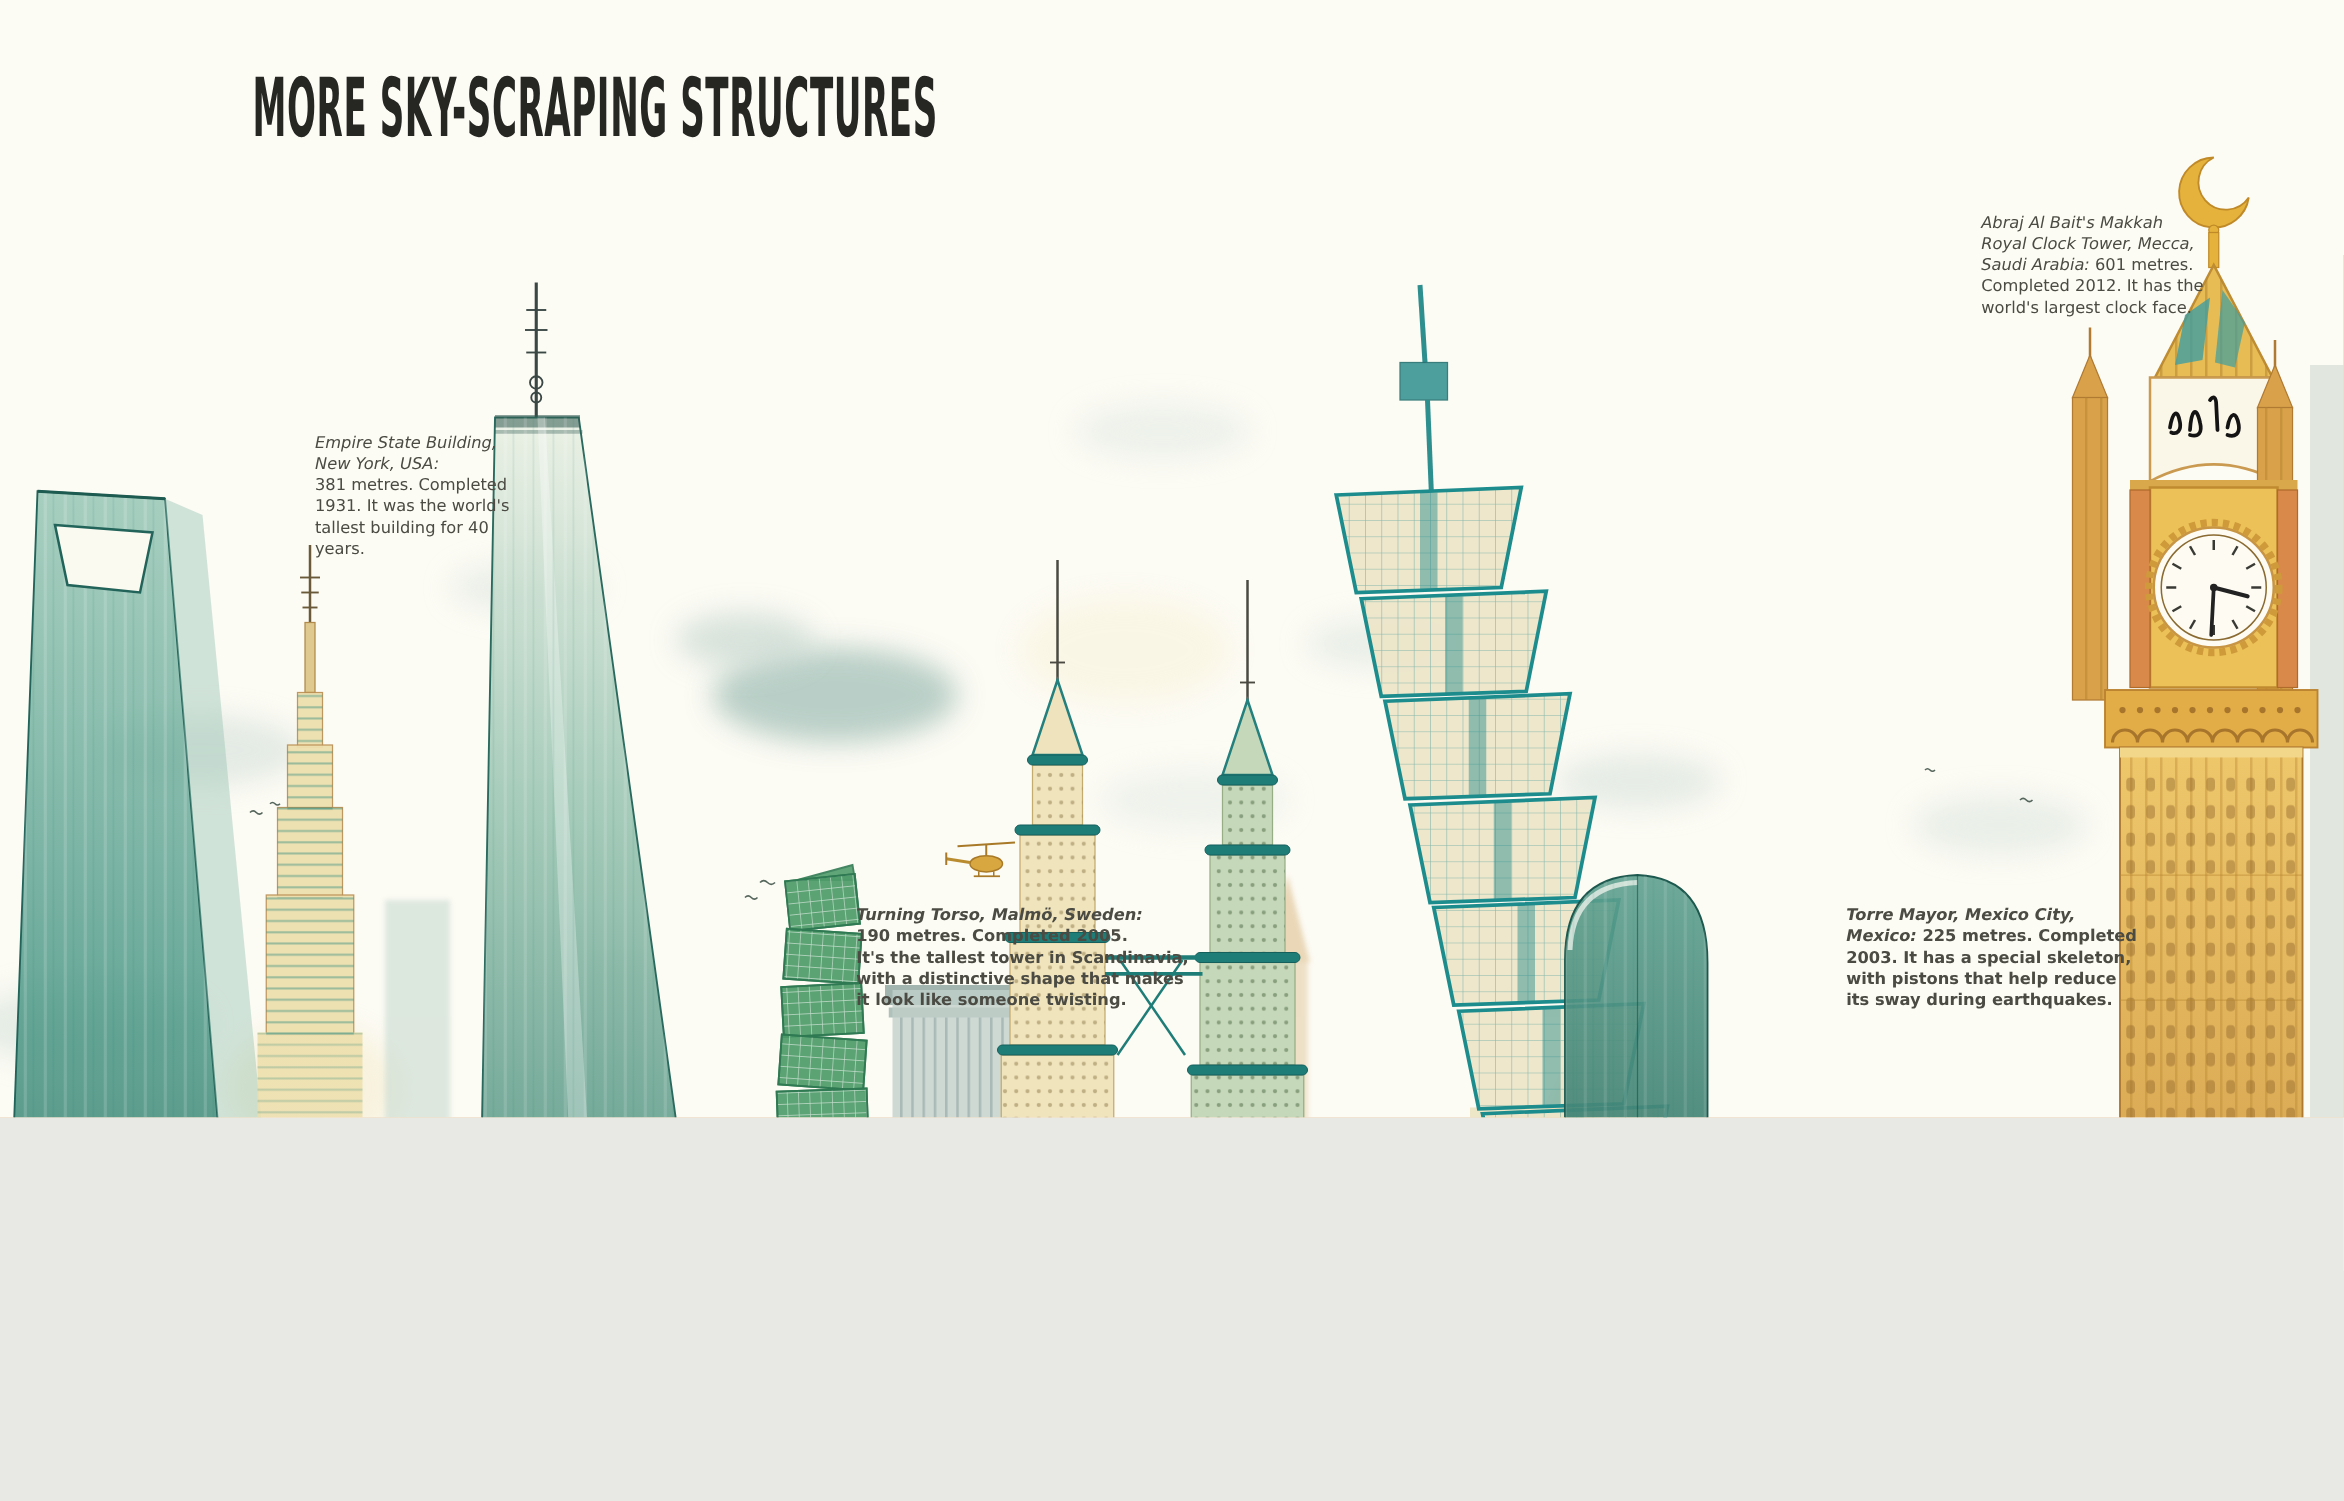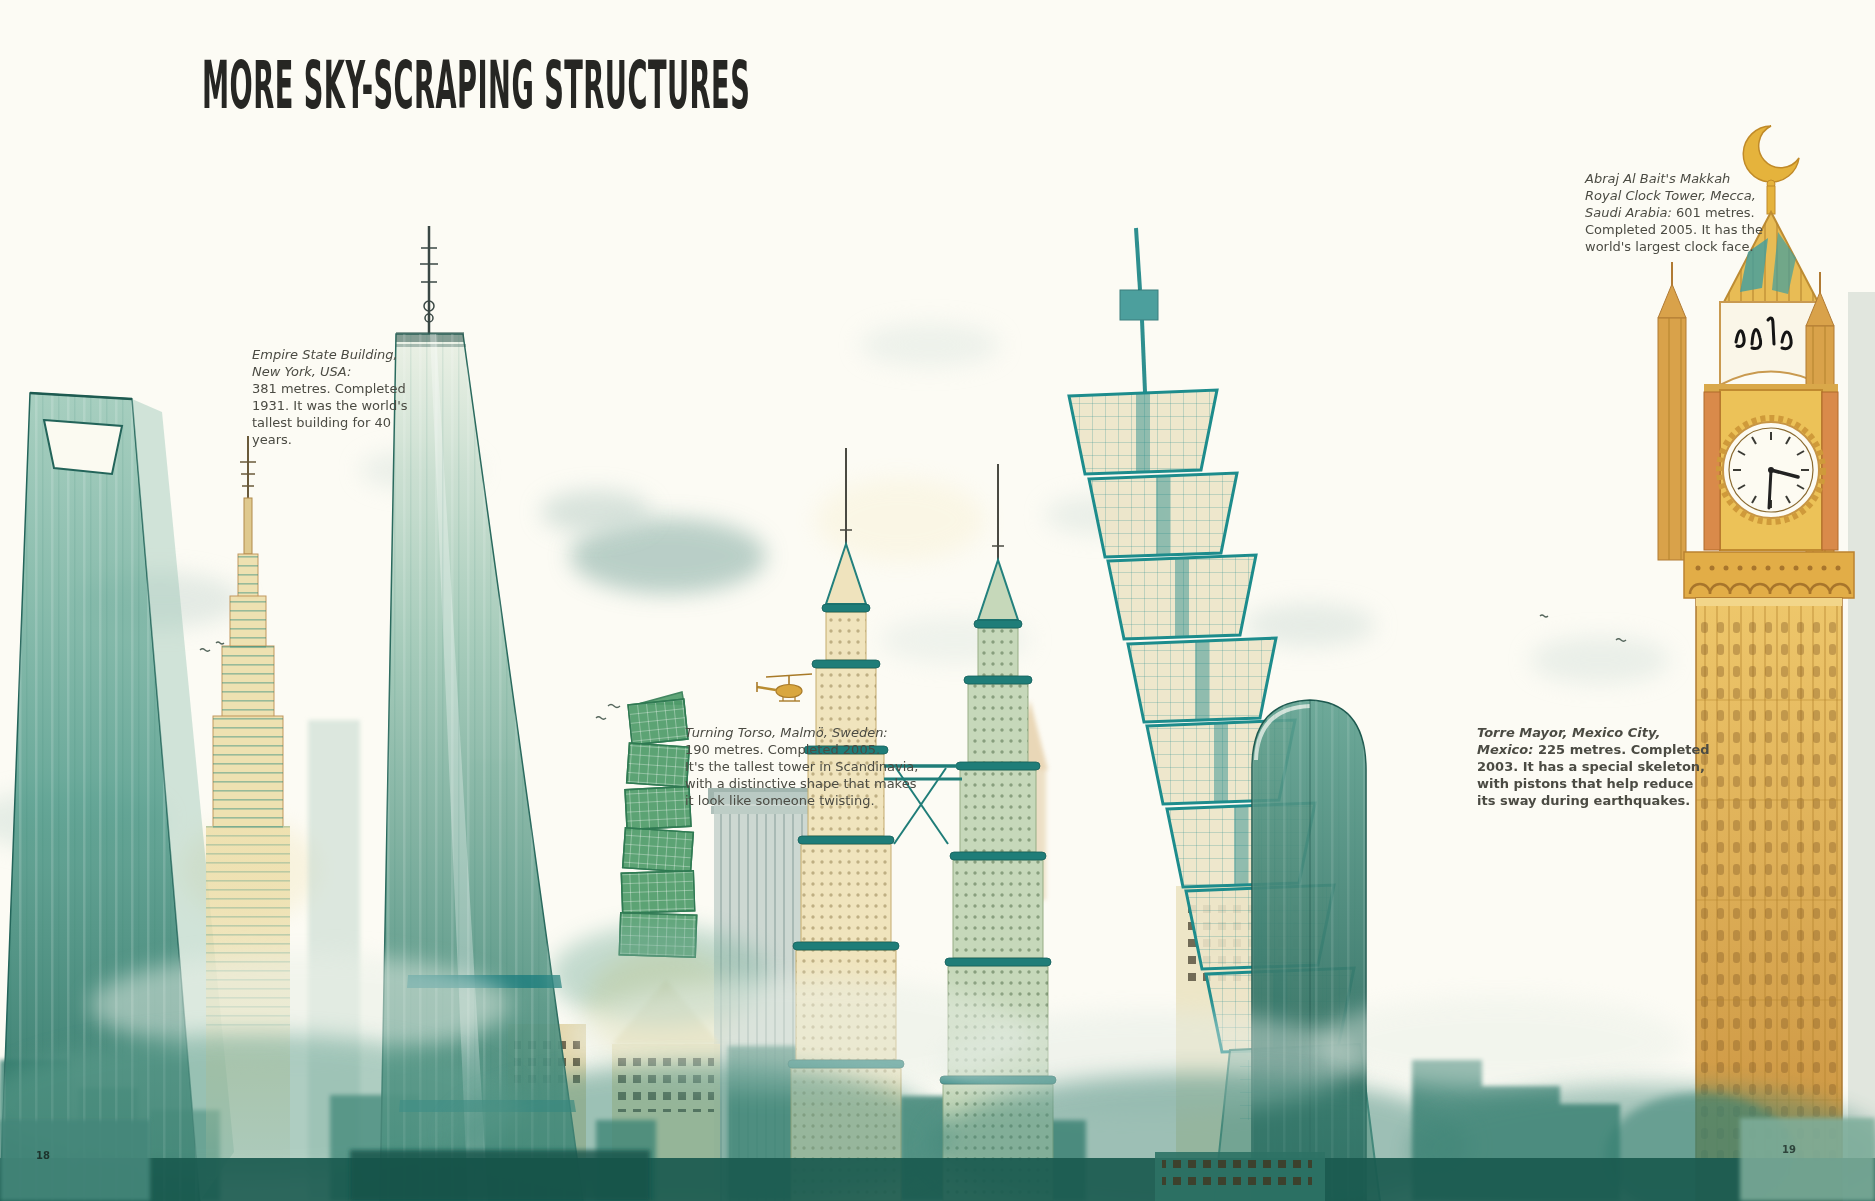--- a/index.html
+++ b/index.html
@@ -1,25 +1,25 @@
 <!DOCTYPE html>
 <html><head>
 <meta charset="utf-8">
 <style>
   html,body{margin:0;padding:0;background:#e8e8e4;}
-  .page{position:relative;width:1875px;height:1201px;overflow:hidden;background:#fdba74;font-family:"DejaVu Sans",sans-serif;}
+  .page{position:relative;width:1875px;height:894px;overflow:hidden;background:#fdba74;font-family:"DejaVu Sans",sans-serif;}
   svg.scene{position:absolute;left:0;top:0;}
   .title{position:absolute;left:202px;top:48px;margin:0;font-size:58px;font-weight:bold;color:#262623;
          letter-spacing:1px;transform:scale(.47,1.12);transform-origin:left top;white-space:nowrap;}
   .lab{position:absolute;font-size:13px;line-height:17px;color:#4b4b43;white-space:pre-line;}
   .lab .nm{font-style:italic;}
   .lb-shanghai{left:44px;top:346px;width:210px;}
   .lb-empire{left:252px;top:346px;width:210px;}
   .lb-owtc{left:403px;top:168px;width:290px;}
-  .lb-torso{left:685px;top:724px;width:270px;}
+  .lb-torso{left:685px;top:724px;width:270px;font-weight:bold;}
   .lb-petronas{left:1028px;top:462px;width:230px;}
   .lb-taipei{left:1279px;top:168px;width:260px;}
   .lb-torre{left:1477px;top:724px;width:250px;font-weight:bold;}
   .lb-abraj{left:1585px;top:170px;width:210px;}
   .pg{position:absolute;font-size:10px;font-weight:bold;}
   .pg.l{left:36px;top:1150px;color:#1d332c;}
   .pg.r{left:1782px;top:1144px;color:#2e443b;}
 </style>
 </head>
 <body>
@@ -497,19 +497,19 @@
 
 <div class="lab lb-torre"><span class="nm">Torre Mayor, Mexico City,
 Mexico:</span><span> 225 metres. Completed
 2003. It has a special skeleton,
 with pistons that help reduce
 its sway during earthquakes.</span></div>
 
 <div class="lab lb-abraj"><span class="nm">Abraj Al Bait's Makkah
 Royal Clock Tower, Mecca,
 Saudi Arabia:</span><span> 601 metres.
-Completed 2005. It has the
+Completed 2012. It has the
 world's largest clock face.</span></div>
 
 <div class="pg l">18</div>
 <div class="pg r">19</div>
 
 </div>
 
 </body></html>

